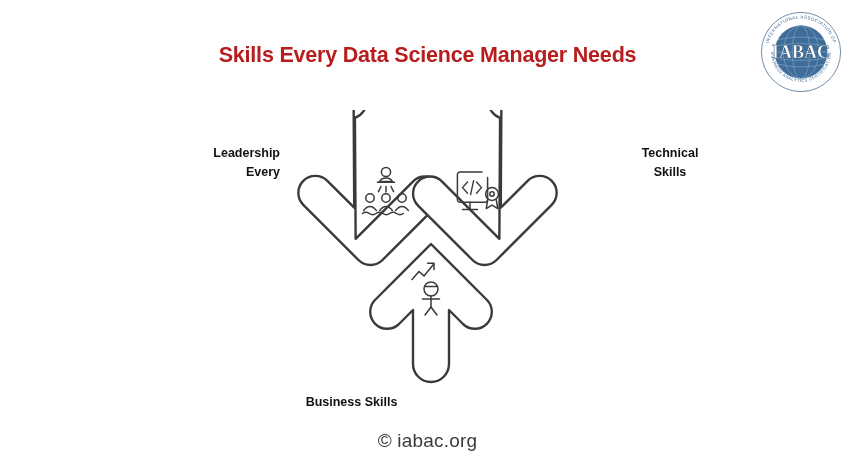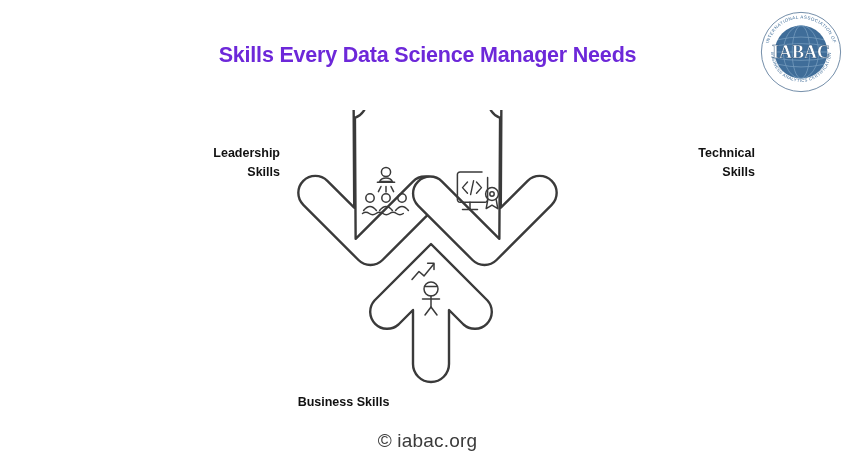--- a/index.html
+++ b/index.html
@@ -26,21 +26,21 @@
 
   
   #page-title {
     position: absolute;
     top: 43px;
     left: 0;
     width: 855px;
     text-align: center;
     font-size: 21.5px;
     font-weight: bold;
-    color: #6d28d9;
+    color: #b91c1c;
     letter-spacing: -0.2px;
   }
 
   
   #diagram {
     position: absolute;
     top: 110px;
     left: 0;
     width: 855px;
     height: 300px;
@@ -58,24 +58,24 @@
   #label-leadership {
     left: 120px;
     top: 144px;
     width: 160px;
     text-align: right;
   }
   #label-technical {
     left: 585px;
     top: 144px;
     width: 170px;
-    text-align: right;
+    text-align: center;
   }
   #label-business {
-    left: 0;
+    left: 8px;
     top: 393px;
     width: 687px;
     text-align: center;
   }
 
   
   #footer-credit {
     position: absolute;
     left: 0;
     top: 430px;
@@ -193,18 +193,18 @@
       <circle cx="431" cy="179" r="7"></circle>
       <path d="M424.6,176.6 h12.8"></path>
       <path d="M431,186 v11"></path>
       <path d="M422.5,189 h17"></path>
       <path d="M431,197 l-6,8 M431,197 l6,8"></path>
     </g>
   </g>
 </svg>
 
 <div class="skill-label" id="label-leadership">Leadership
-Skills</div>
+Every</div>
 <div class="skill-label" id="label-technical">Technical
 Skills</div>
 <div class="skill-label" id="label-business">Business Skills</div>
 
 <div id="footer-credit">© iabac.org</div>
 
 </body></html>

